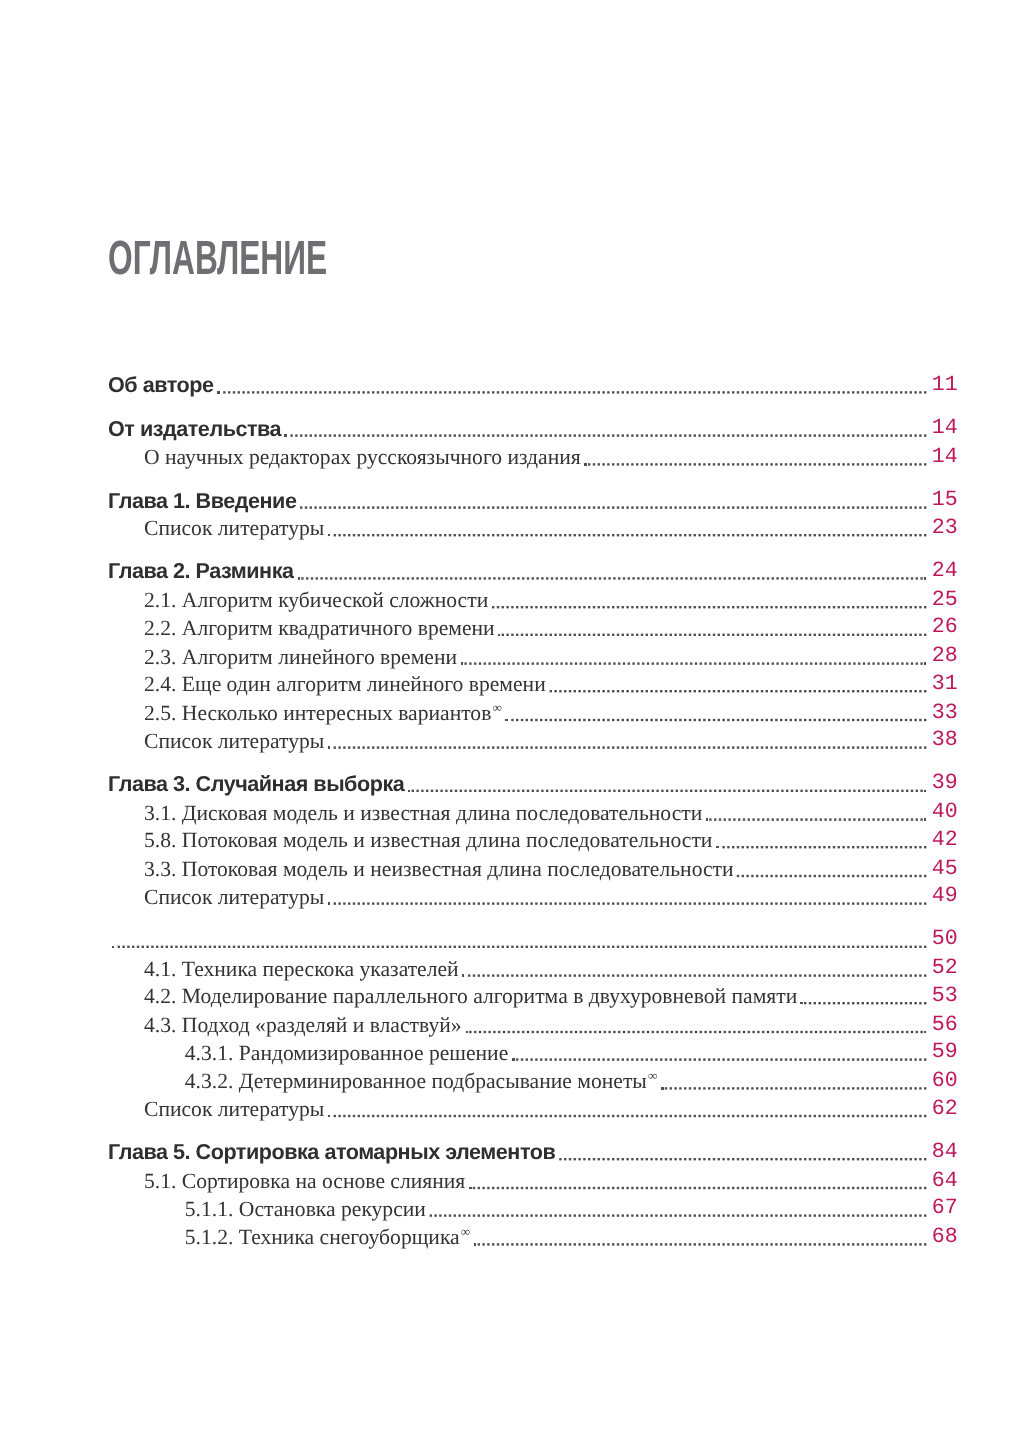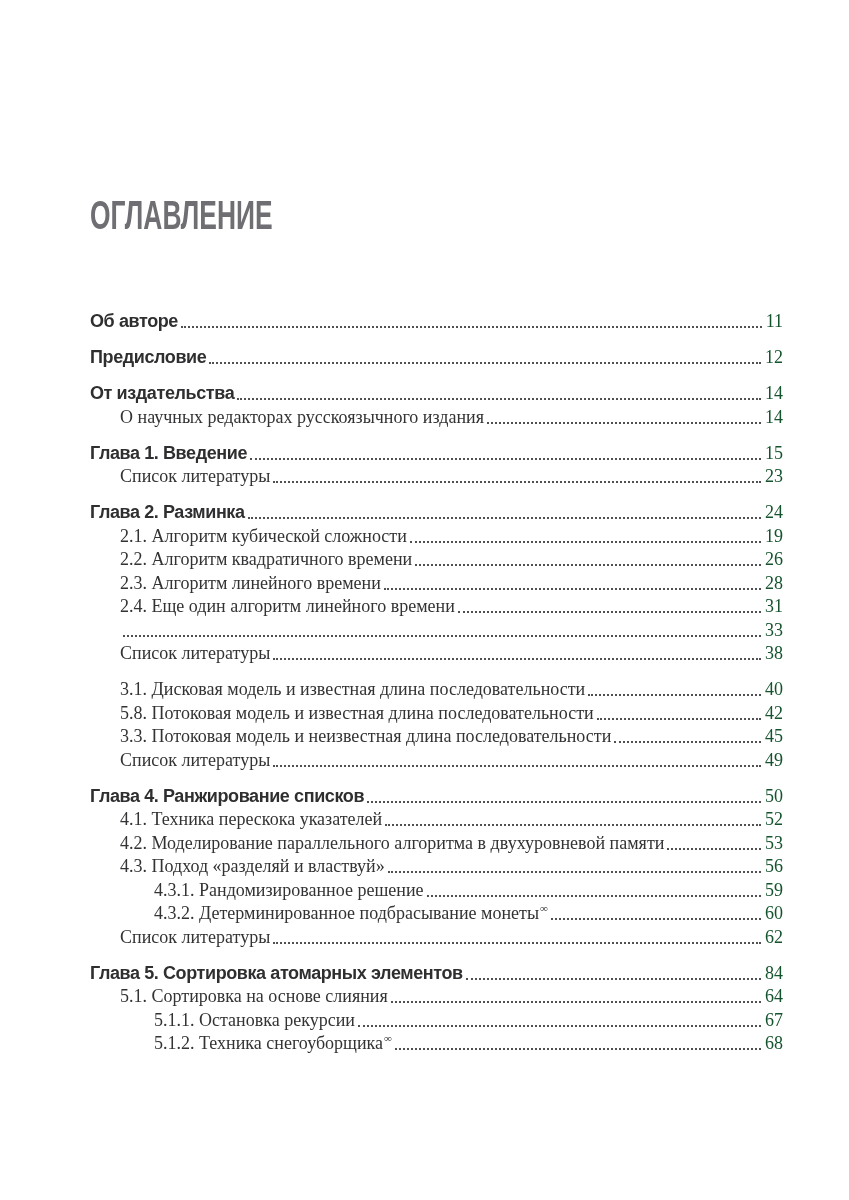--- a/index.html
+++ b/index.html
@@ -6,21 +6,21 @@
     margin: 0;
     padding: 0;
     background: #ffffff;
   }
   .page {
     position: relative;
     width: 849px;
     height: 1200px;
     box-sizing: border-box;
     background: #ffffff;
-    padding: 196px 66px 0 90px;
+    padding: 196px 51px 0 90px;
     overflow: hidden;
   }
   .page-title {
     margin: 0 0 76px 0;
     font-family: "Liberation Sans", "DejaVu Sans", sans-serif;
     font-weight: 700;
     font-size: 40px;
     line-height: 38px;
     color: #6f6f73;
     letter-spacing: 0px;
@@ -56,23 +56,23 @@
   .row.indent-2 { padding-left: 64px; }
   .leader {
     flex: 1 1 auto;
     min-width: 12px;
     align-self: flex-end;
     margin: 0 4px 4px 3px;
     border-bottom: 2px dotted #505052;
     height: 0;
   }
   .pagenum {
-    font-family: Liberation Serif, serif;
+    font-family: Liberation Mono, monospace;
     white-space: nowrap;
-    color: #14532d;
+    color: #be185d;
   }
   sup.marker {
     font-size: 11px;
     line-height: 0;
     vertical-align: super;
     margin-left: 1px;
   }
 </style>
 </head>
 <body>
@@ -83,27 +83,20 @@
   <div class="toc">
       <div class="toc-group">
         <div class="row front indent-0">
           <span class="label">Об авторе</span>
           <span class="leader"></span>
           <span class="pagenum">11</span>
         </div>
       </div>
       <div class="toc-group">
         <div class="row front indent-0">
-          <span class="label">Предисловие</span>
-          <span class="leader"></span>
-          <span class="pagenum">12</span>
-        </div>
-      </div>
-      <div class="toc-group">
-        <div class="row front indent-0">
           <span class="label">От издательства</span>
           <span class="leader"></span>
           <span class="pagenum">14</span>
         </div>
         <div class="row section indent-1">
           <span class="label">О научных редакторах русскоязычного издания</span>
           <span class="leader"></span>
           <span class="pagenum">14</span>
         </div>
       </div>
@@ -121,48 +114,54 @@
       </div>
       <div class="toc-group">
         <div class="row chapter indent-0">
           <span class="label">Глава 2. Разминка</span>
           <span class="leader"></span>
           <span class="pagenum">24</span>
         </div>
         <div class="row section indent-1">
           <span class="label">2.1. Алгоритм кубической сложности</span>
           <span class="leader"></span>
-          <span class="pagenum">19</span>
+          <span class="pagenum">25</span>
         </div>
         <div class="row section indent-1">
           <span class="label">2.2. Алгоритм квадратичного времени</span>
           <span class="leader"></span>
           <span class="pagenum">26</span>
         </div>
         <div class="row section indent-1">
           <span class="label">2.3. Алгоритм линейного времени</span>
           <span class="leader"></span>
           <span class="pagenum">28</span>
         </div>
         <div class="row section indent-1">
           <span class="label">2.4. Еще один алгоритм линейного времени</span>
           <span class="leader"></span>
           <span class="pagenum">31</span>
         </div>
         <div class="row section indent-1">
+          <span class="label">2.5. Несколько интересных вариантов<sup class="marker">∞</sup></span>
           <span class="leader"></span>
           <span class="pagenum">33</span>
         </div>
         <div class="row section indent-1">
           <span class="label">Список литературы</span>
           <span class="leader"></span>
           <span class="pagenum">38</span>
         </div>
       </div>
       <div class="toc-group">
+        <div class="row chapter indent-0">
+          <span class="label">Глава 3. Случайная выборка</span>
+          <span class="leader"></span>
+          <span class="pagenum">39</span>
+        </div>
         <div class="row section indent-1">
           <span class="label">3.1. Дисковая модель и известная длина последовательности</span>
           <span class="leader"></span>
           <span class="pagenum">40</span>
         </div>
         <div class="row section indent-1">
           <span class="label">5.8. Потоковая модель и известная длина последовательности</span>
           <span class="leader"></span>
           <span class="pagenum">42</span>
         </div>
@@ -172,21 +171,20 @@
           <span class="pagenum">45</span>
         </div>
         <div class="row section indent-1">
           <span class="label">Список литературы</span>
           <span class="leader"></span>
           <span class="pagenum">49</span>
         </div>
       </div>
       <div class="toc-group">
         <div class="row chapter indent-0">
-          <span class="label">Глава 4. Ранжирование списков</span>
           <span class="leader"></span>
           <span class="pagenum">50</span>
         </div>
         <div class="row section indent-1">
           <span class="label">4.1. Техника перескока указателей</span>
           <span class="leader"></span>
           <span class="pagenum">52</span>
         </div>
         <div class="row section indent-1">
           <span class="label">4.2. Моделирование параллельного алгоритма в двухуровневой памяти</span>

